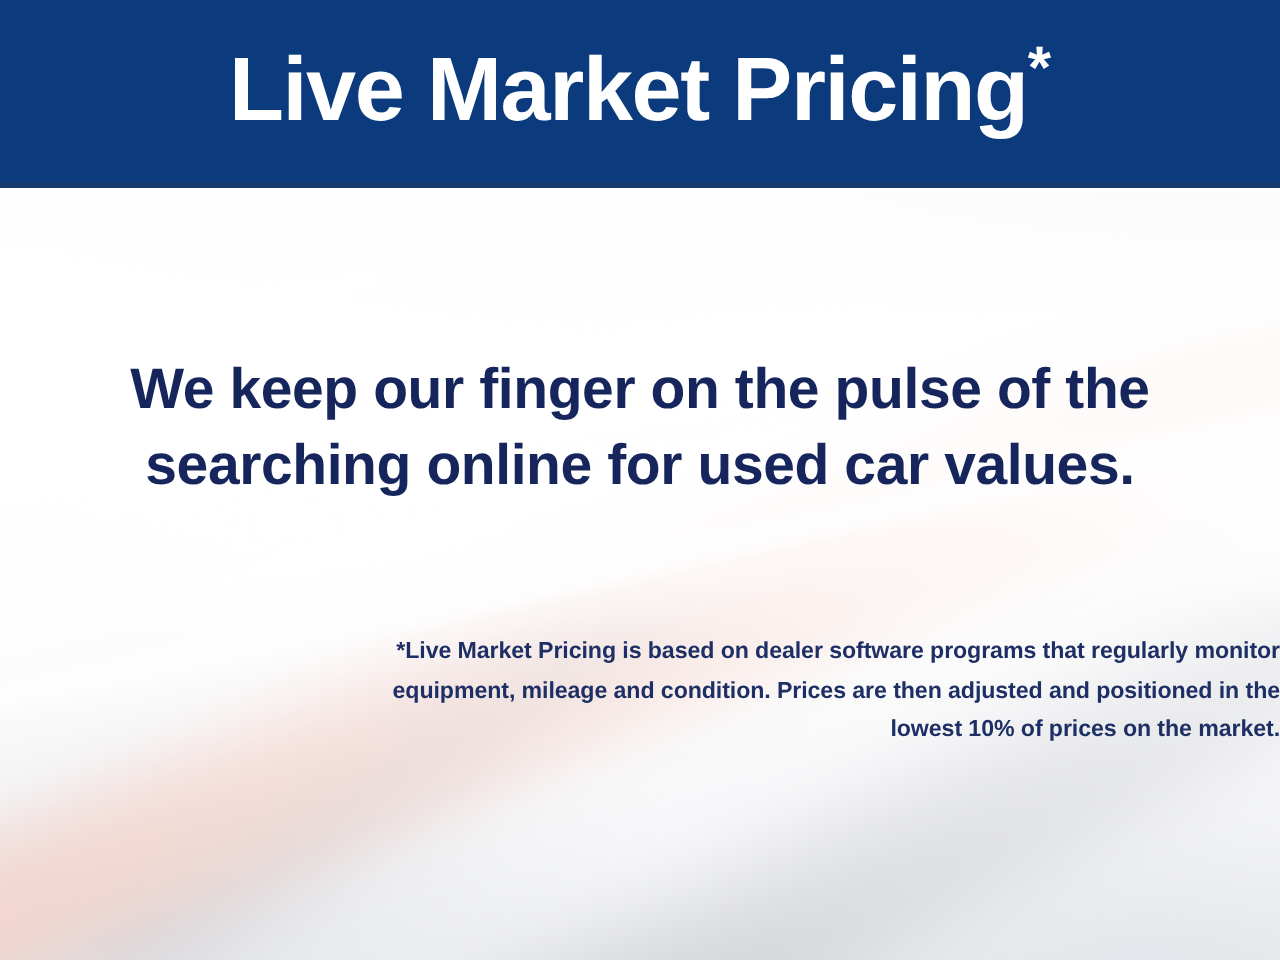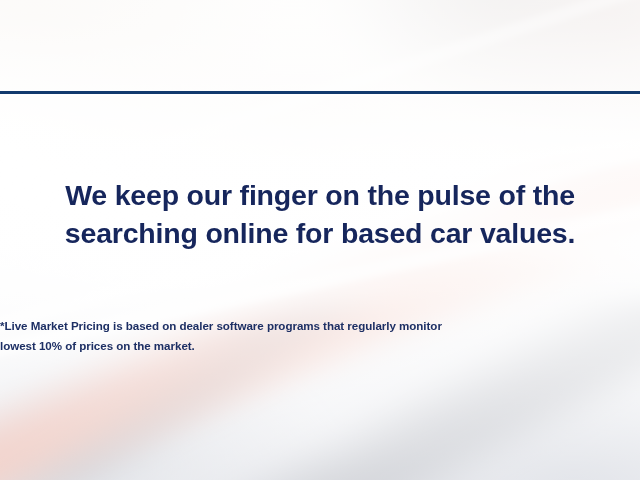--- a/index.html
+++ b/index.html
@@ -173,21 +173,21 @@
     letter-spacing:-0.2px;
   }
   #headline .hl-line { display:block; white-space:nowrap; }
 
   
   #footnote {
     position:absolute;
     top:316px; left:0;
     width:640px;
     z-index:2;
-    text-align:left;
+    text-align:right;
     color:#1d2f64;
     font-size:11.6px;
     font-weight:bold;
     line-height:19.5px;
     letter-spacing:-0.05px;
   }
   #footnote .fn-line { display:block; white-space:nowrap; }
 </style>
 </head>
 <body>
@@ -198,26 +198,32 @@
     <div class="bg-layer bg-base"></div>
     <div class="bg-layer bg-blobs"></div>
     <div class="bg-layer bg-redstreak"></div>
     <div class="bg-layer bg-redstreak2"></div>
     <div class="bg-layer bg-darks"></div>
     <div class="bg-layer bg-arcs"></div>
     <div class="bg-layer bg-lines"></div>
     <div class="bg-layer bg-veil"></div>
   </div>
 
+  <div id="title-banner">
+    <div id="banner-title">
+      <span>Live Market Pricing</span><span id="banner-title-asterisk">*</span>
+    </div>
+  </div>
   <div id="banner-underline"></div>
   <div id="banner-gap"></div>
 
   <div id="headline">
     <span class="hl-line">We keep our finger on the pulse of the</span>
-    <span class="hl-line">searching online for based car values.</span>
+    <span class="hl-line">searching online for used car values.</span>
   </div>
 
   <div id="footnote">
     <span class="fn-line">*Live Market Pricing is based on dealer software programs that regularly monitor</span>
+    <span class="fn-line">equipment, mileage and condition. Prices are then adjusted and positioned in the</span>
     <span class="fn-line">lowest 10% of prices on the market.</span>
   </div>
 
 </div>
 
 </body></html>

